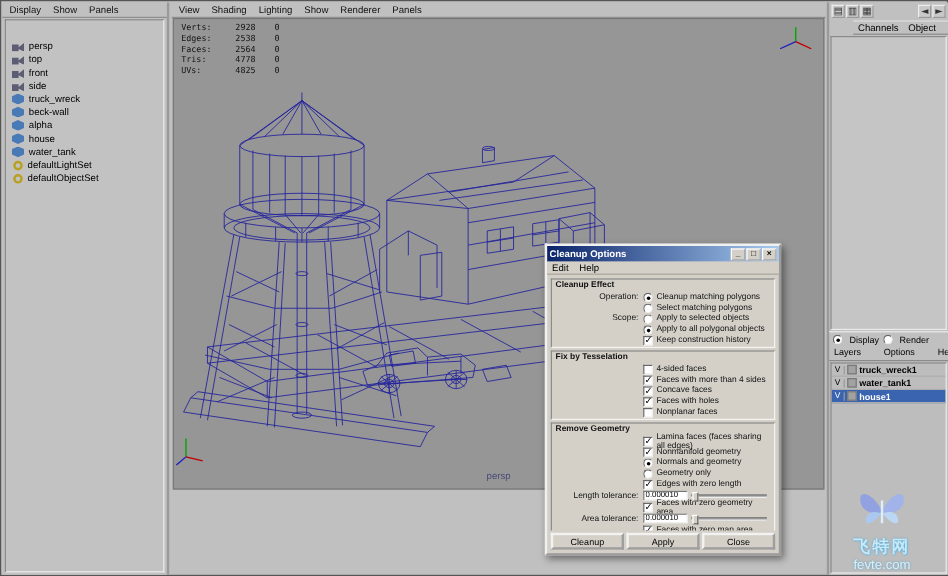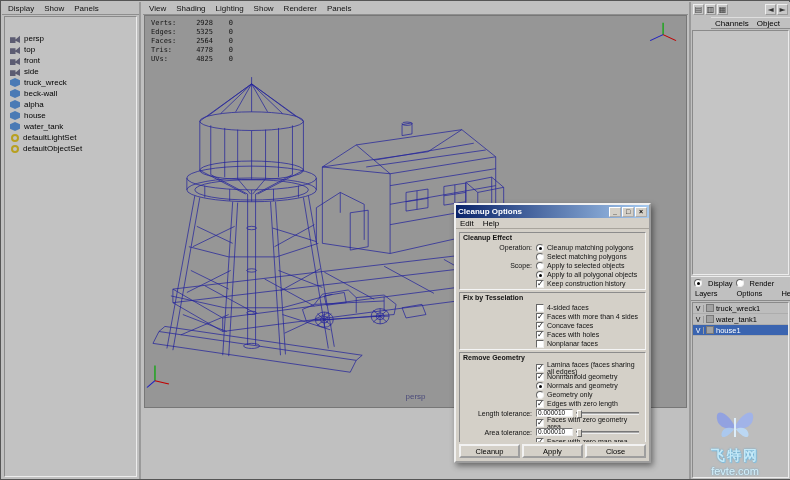--- a/index.html
+++ b/index.html
@@ -60,21 +60,21 @@
   .rp-icon{width:11px;height:11px;font-size:8px;line-height:10px;text-align:center;background:#c8c8c8;border:1px outset #eee;color:#333;font-family:"DejaVu Sans",sans-serif;flex:none;}
   .spacer{flex:1;}
   .rp-menubar{height:12px;display:flex;gap:8px;align-items:center;font-size:8px;padding:0 4px;border-top:1px solid #dedede;border-bottom:1px solid #8a8a8a;margin-left:20px;}
   .channel-area{height:245px;margin:1px;background:#c5c5c5;border:1px solid;border-color:#8a8a8a #ececec #ececec #8a8a8a;}
   .layer-modes{height:13px;display:flex;align-items:center;gap:3px;font-size:7.5px;padding:0 3px;border-top:1px solid #ececec;}
   .layer-menubar{height:12px;display:flex;gap:19px;align-items:flex-start;font-size:7.5px;padding:0 4px;border-bottom:1px solid #8a8a8a;}
   .layer-list{position:absolute;left:1px;right:1px;bottom:1px;top:300px;background:#bdbdbd;border:1px solid;border-color:#8a8a8a #ececec #ececec #8a8a8a;overflow:hidden;}
   .lrow{display:flex;align-items:center;height:11px;font-size:7.5px;border-bottom:1px solid #adadad;color:#000;}
   .lrow .vis{width:11px;text-align:center;font-size:7px;border-right:1px solid #9a9a9a;flex:none;}
   .lrow .swatch{width:8px;height:8px;background:#a2a2a2;border:1px solid #777;margin:0 2px;flex:none;}
-  .lrow .lname{white-space:nowrap;overflow:hidden;}
+  .lrow .lname{white-space:nowrap;overflow:hidden;font-weight:bold;}
   .lrow.on{background:#3a64b0;color:#fff;}
 
   
   .watermark{position:absolute;right:0;bottom:2px;width:108px;text-align:center;z-index:30;pointer-events:none;}
   .wm-name{font-size:14px;font-weight:bold;letter-spacing:2px;color:#c4e9f8;text-shadow:0 0 2px #58a0c8,1px 1px 0 #8fc4e0;}
   .wm-url{font-size:11px;color:#d6f1fc;text-shadow:0 0 2px #58a0c8;}
   .wm-butterfly{margin-bottom:-4px;}
 </style>
 </head>
 <body>
@@ -209,21 +209,21 @@
       </svg>
 
       <div class="hud">
         <div class="hud-row">
             <span class="hud-label">Verts:</span>
             <span class="hud-val">2928</span>
             <span class="hud-sel">0</span>
           </div>
         <div class="hud-row">
             <span class="hud-label">Edges:</span>
-            <span class="hud-val">5325</span>
+            <span class="hud-val">2538</span>
             <span class="hud-sel">0</span>
           </div>
         <div class="hud-row">
             <span class="hud-label">Faces:</span>
             <span class="hud-val">2564</span>
             <span class="hud-sel">0</span>
           </div>
         <div class="hud-row">
             <span class="hud-label">Tris:</span>
             <span class="hud-val">4778</span>

